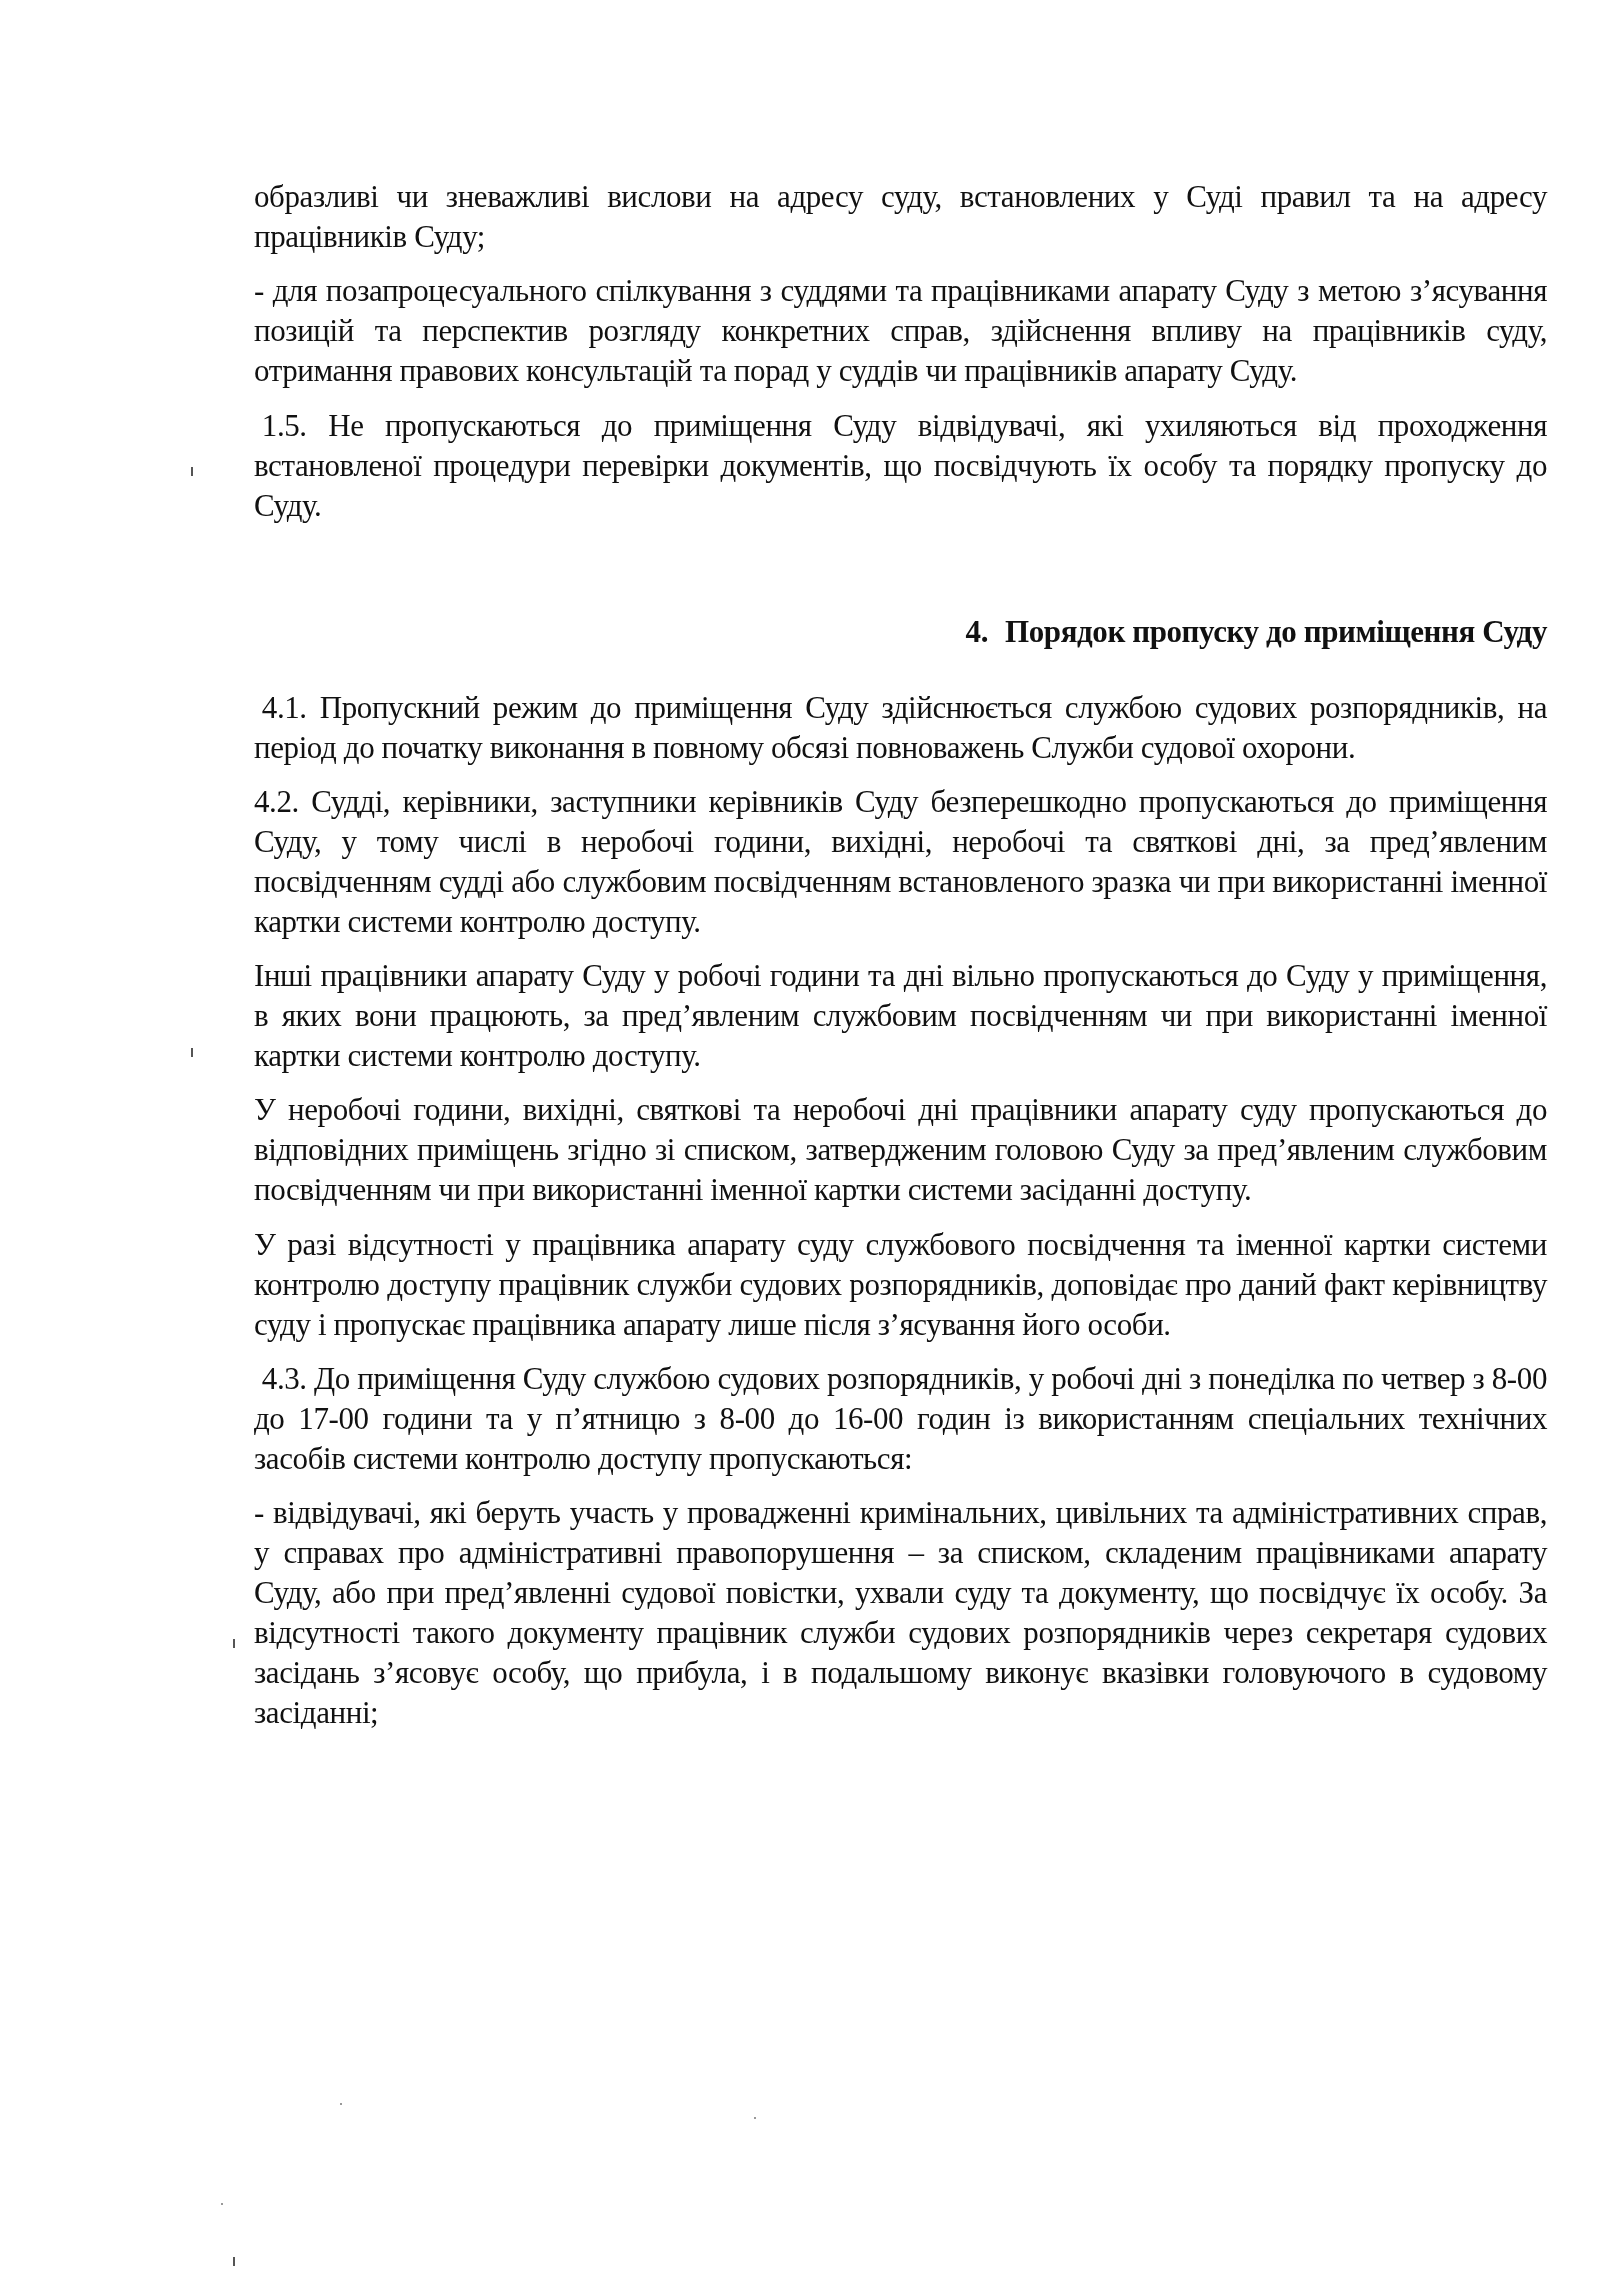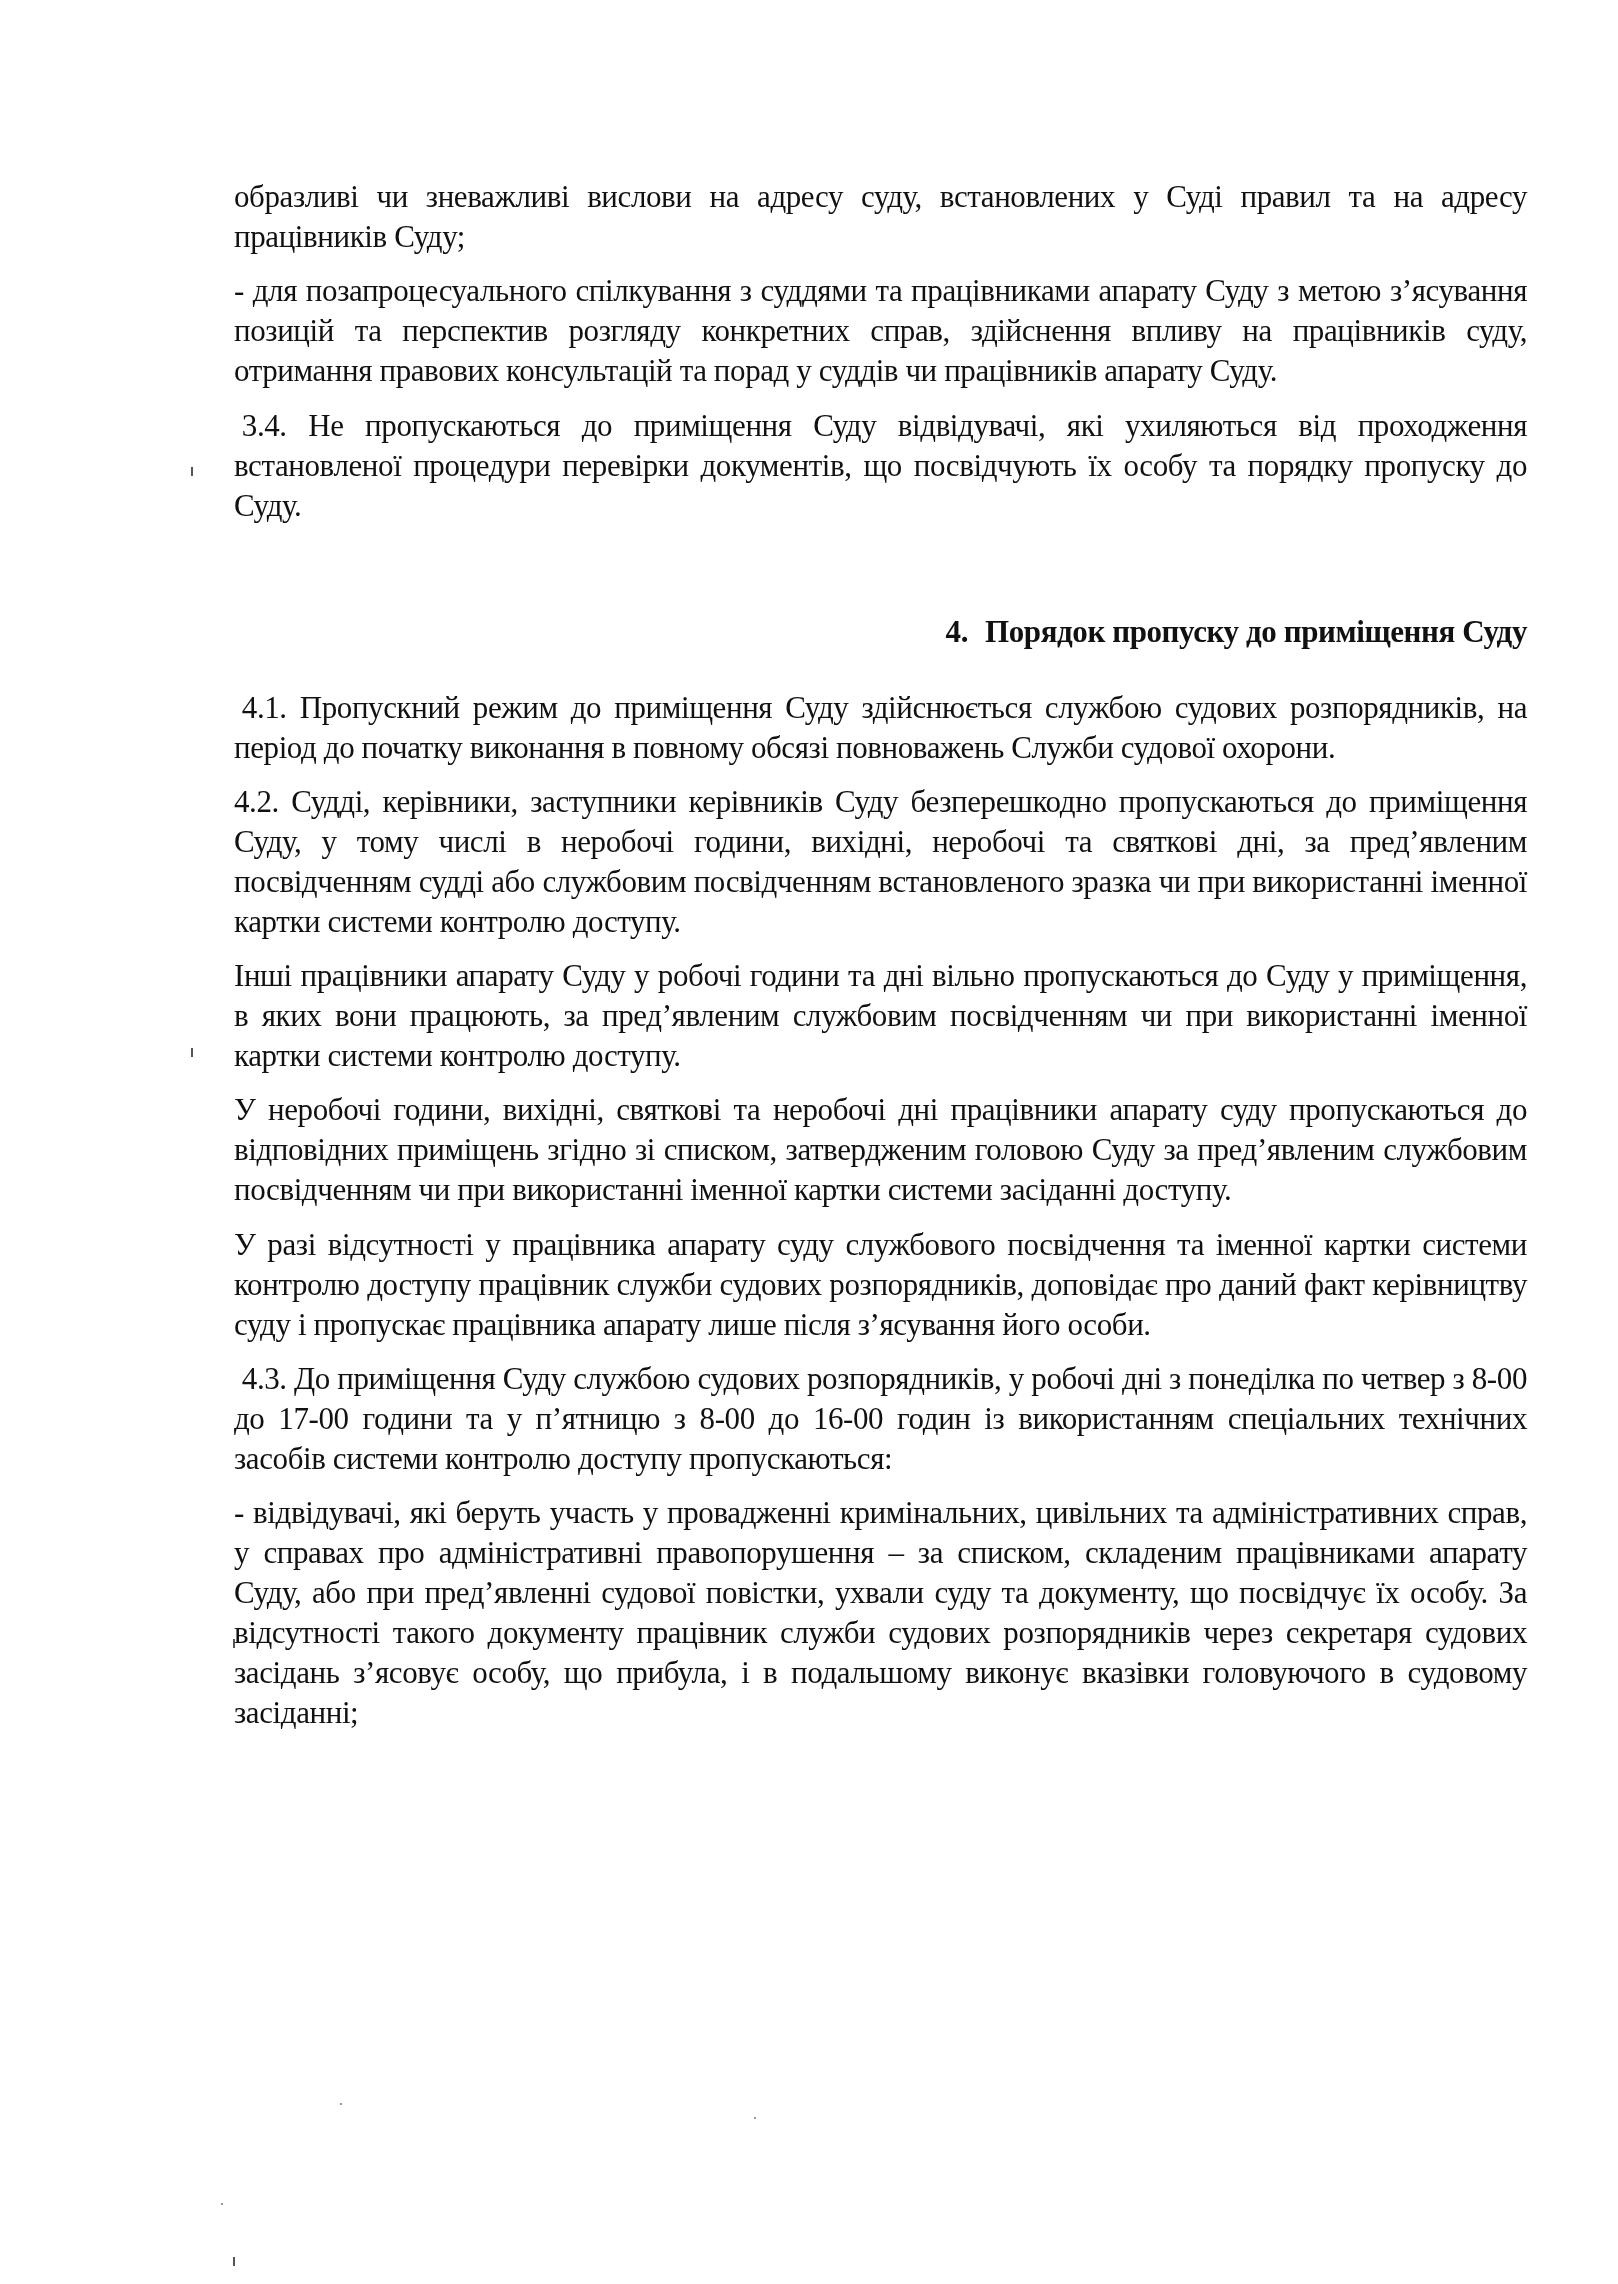--- a/index.html
+++ b/index.html
@@ -17,21 +17,21 @@
   }
   .page {
     position: absolute;
     left: 0; top: 0;
     width: 1618px;
     height: 2284px;
     background: #ffffff;
   }
   .content {
     position: absolute;
-    left: 234px;
+    left: 254px;
     top: 177px;
     width: 1293px;
   }
   .para {
     font-size: 31px;
     line-height: 40px;
     text-align: justify;
     margin: 0 0 14.3px 0;
     letter-spacing: -0.4px;
   }
@@ -72,21 +72,21 @@
   <div class="mark" style="left:233px; top:1639px; height:9px;"></div>
   <div class="mark" style="left:233px; top:2257px; height:9px;"></div>
   <div class="dot" style="left:340px; top:2103px;"></div>
   <div class="dot" style="left:754px; top:2117px;"></div>
   <div class="dot" style="left:221px; top:2203px;"></div>
 
   <div class="content">
 
     <p class="para">образливі чи зневажливі вислови на адресу суду, встановлених у Суді правил та на адресу працівників Суду;</p>
     <p class="para">- для позапроцесуального спілкування з суддями та працівниками апарату Суду з метою з’ясування позицій та перспектив розгляду конкретних справ, здійснення впливу на працівників суду, отримання правових консультацій та порад у суддів чи працівників апарату Суду.</p>
-    <p class="para indent-small">3.4. Не пропускаються до приміщення Суду відвідувачі, які ухиляються від проходження встановленої процедури перевірки документів, що посвідчують їх особу та порядку пропуску до Суду.</p>
+    <p class="para indent-small">1.5. Не пропускаються до приміщення Суду відвідувачі, які ухиляються від проходження встановленої процедури перевірки документів, що посвідчують їх особу та порядку пропуску до Суду.</p>
 
     <h2 class="heading">
       <span class="num">4.</span><span>Порядок пропуску до приміщення Суду</span>
     </h2>
 
     <p class="para indent-small">4.1. Пропускний режим до приміщення Суду здійснюється службою судових розпорядників, на період до початку виконання в повному обсязі повноважень Служби судової охорони.</p>
     <p class="para">4.2. Судді, керівники, заступники керівників Суду безперешкодно пропускаються до приміщення Суду, у тому числі в неробочі години, вихідні, неробочі та святкові дні, за пред’явленим посвідченням судді або службовим посвідченням встановленого зразка чи при використанні іменної картки системи контролю доступу.</p>
     <p class="para">Інші працівники апарату Суду у робочі години та дні вільно пропускаються до Суду у приміщення, в яких вони працюють, за пред’явленим службовим посвідченням чи при використанні іменної картки системи контролю доступу.</p>
     <p class="para">У неробочі години, вихідні, святкові та неробочі дні працівники апарату суду пропускаються до відповідних приміщень згідно зі списком, затвердженим головою Суду за пред’явленим службовим посвідченням чи при використанні іменної картки системи засіданні доступу.</p>
     <p class="para">У разі відсутності у працівника апарату суду службового посвідчення та іменної картки системи контролю доступу працівник служби судових розпорядників,  доповідає про даний факт керівництву суду і пропускає працівника апарату лише після з’ясування його особи.</p>

